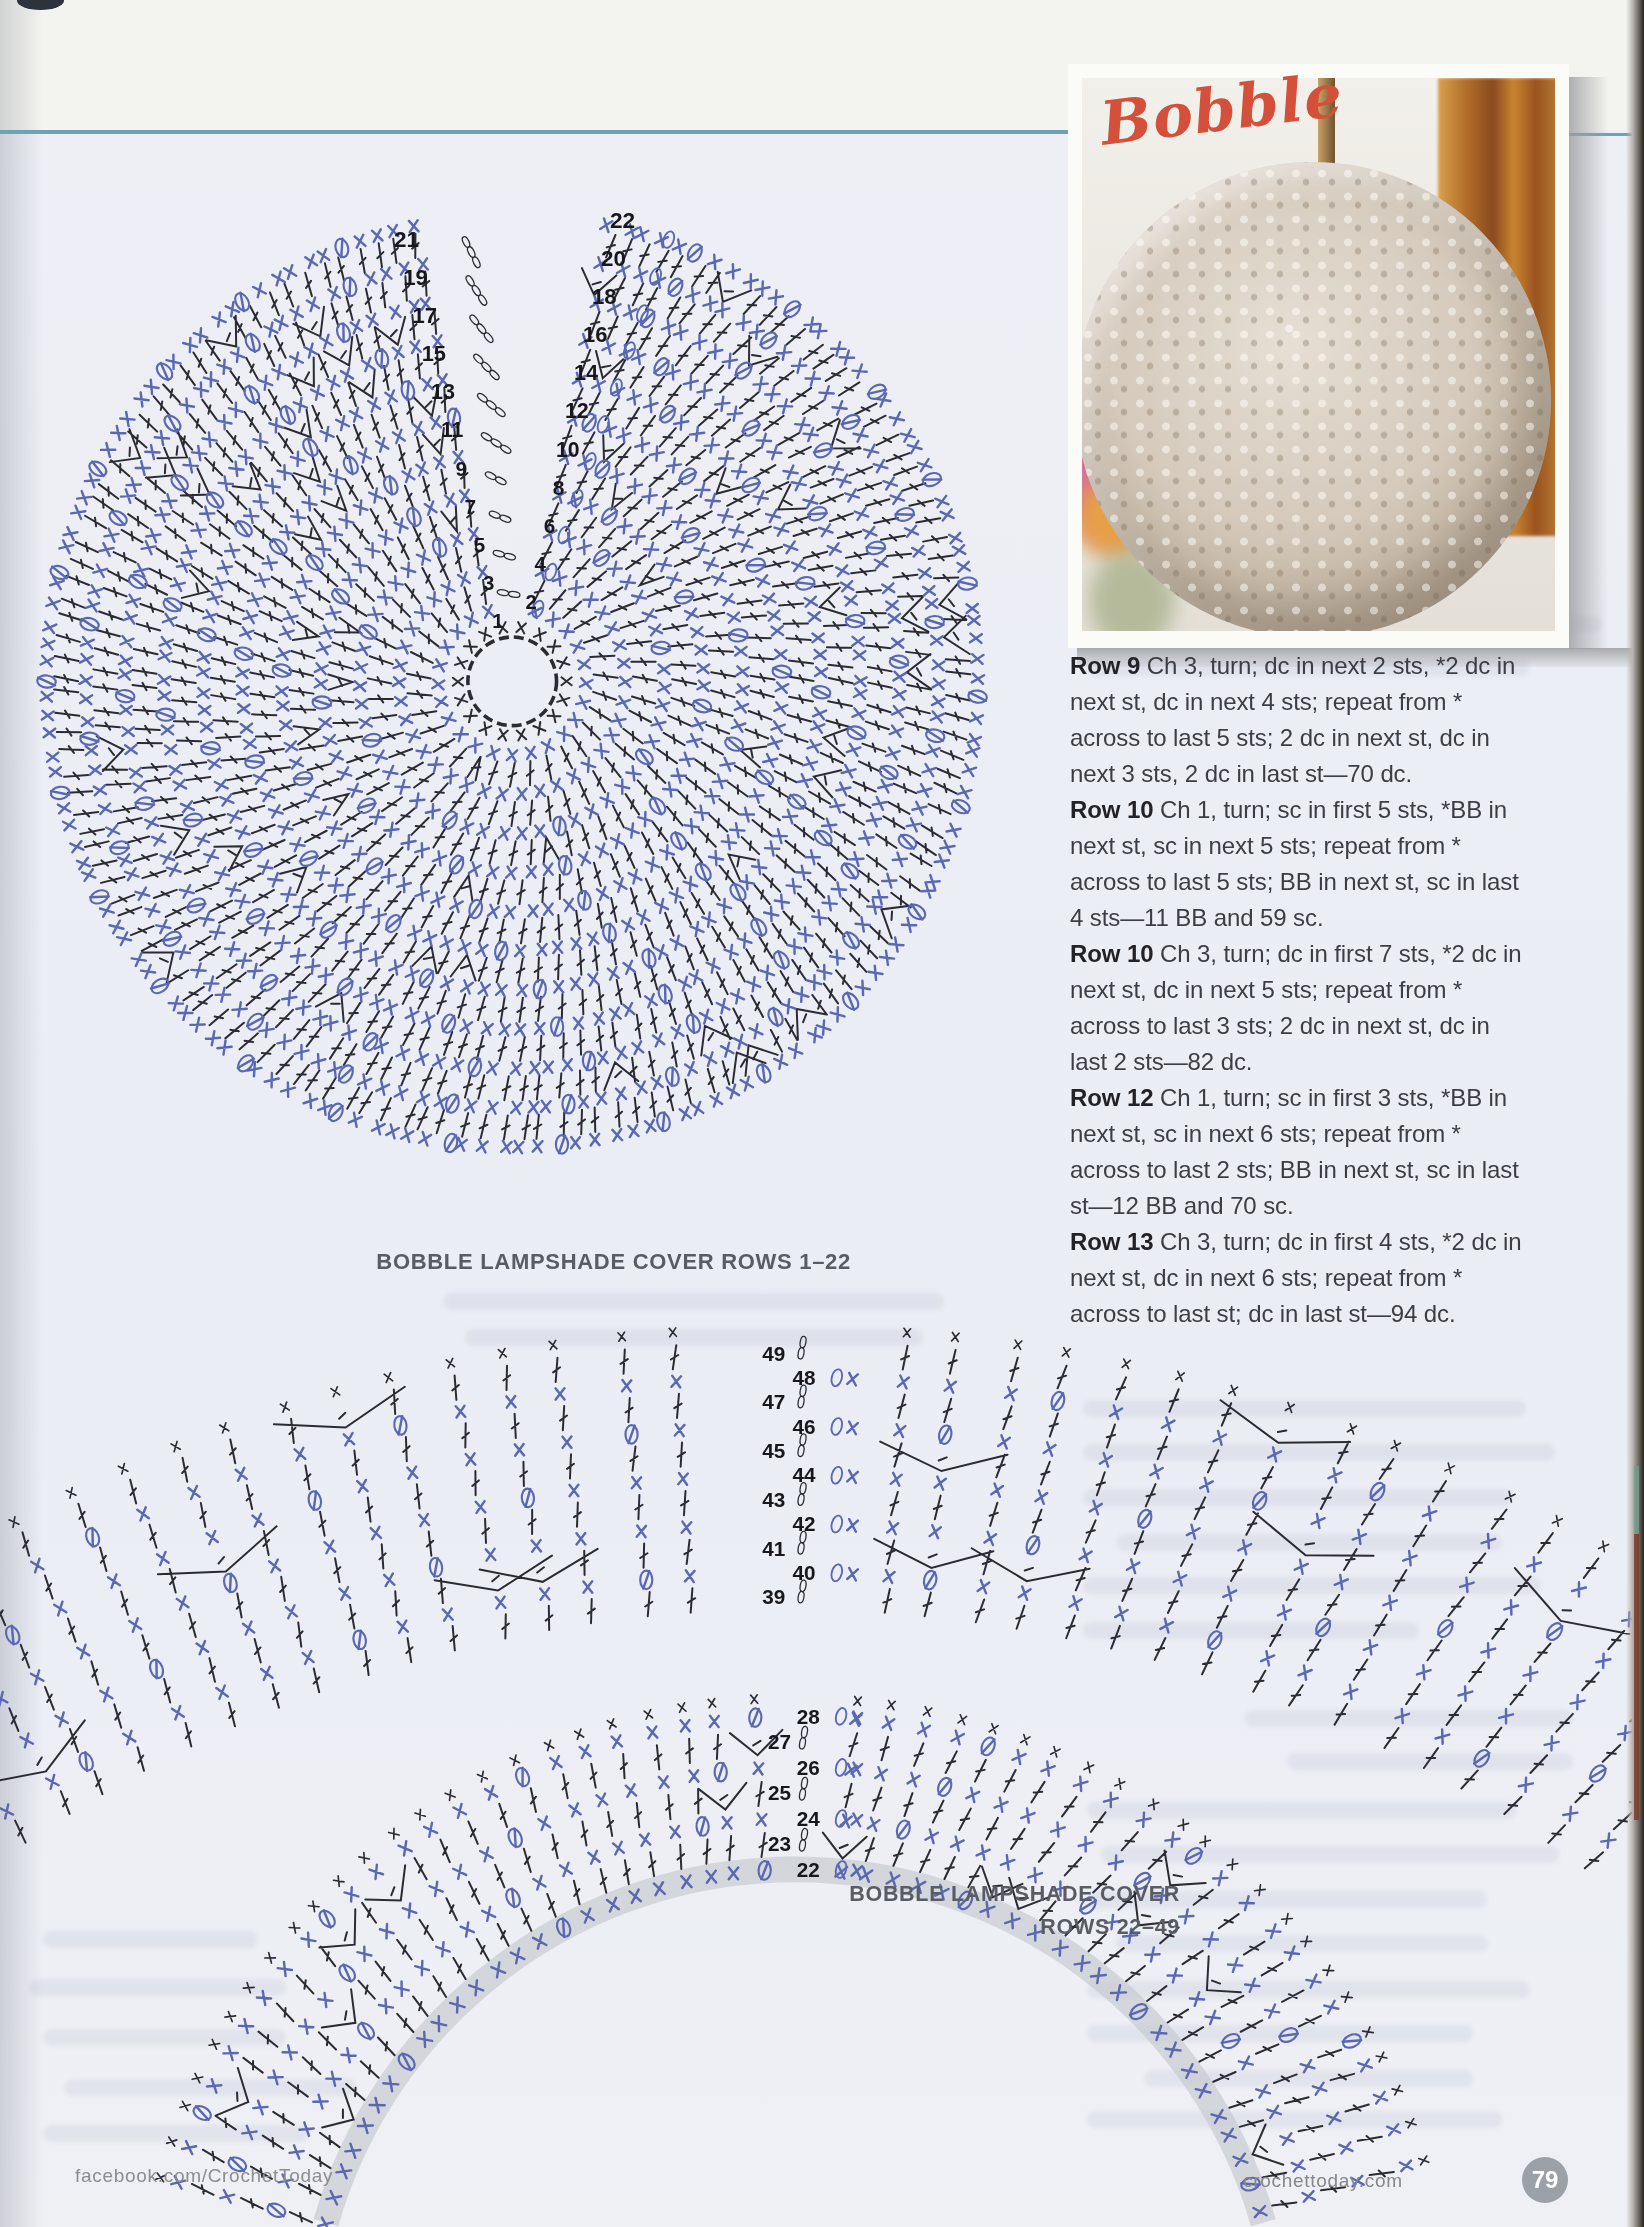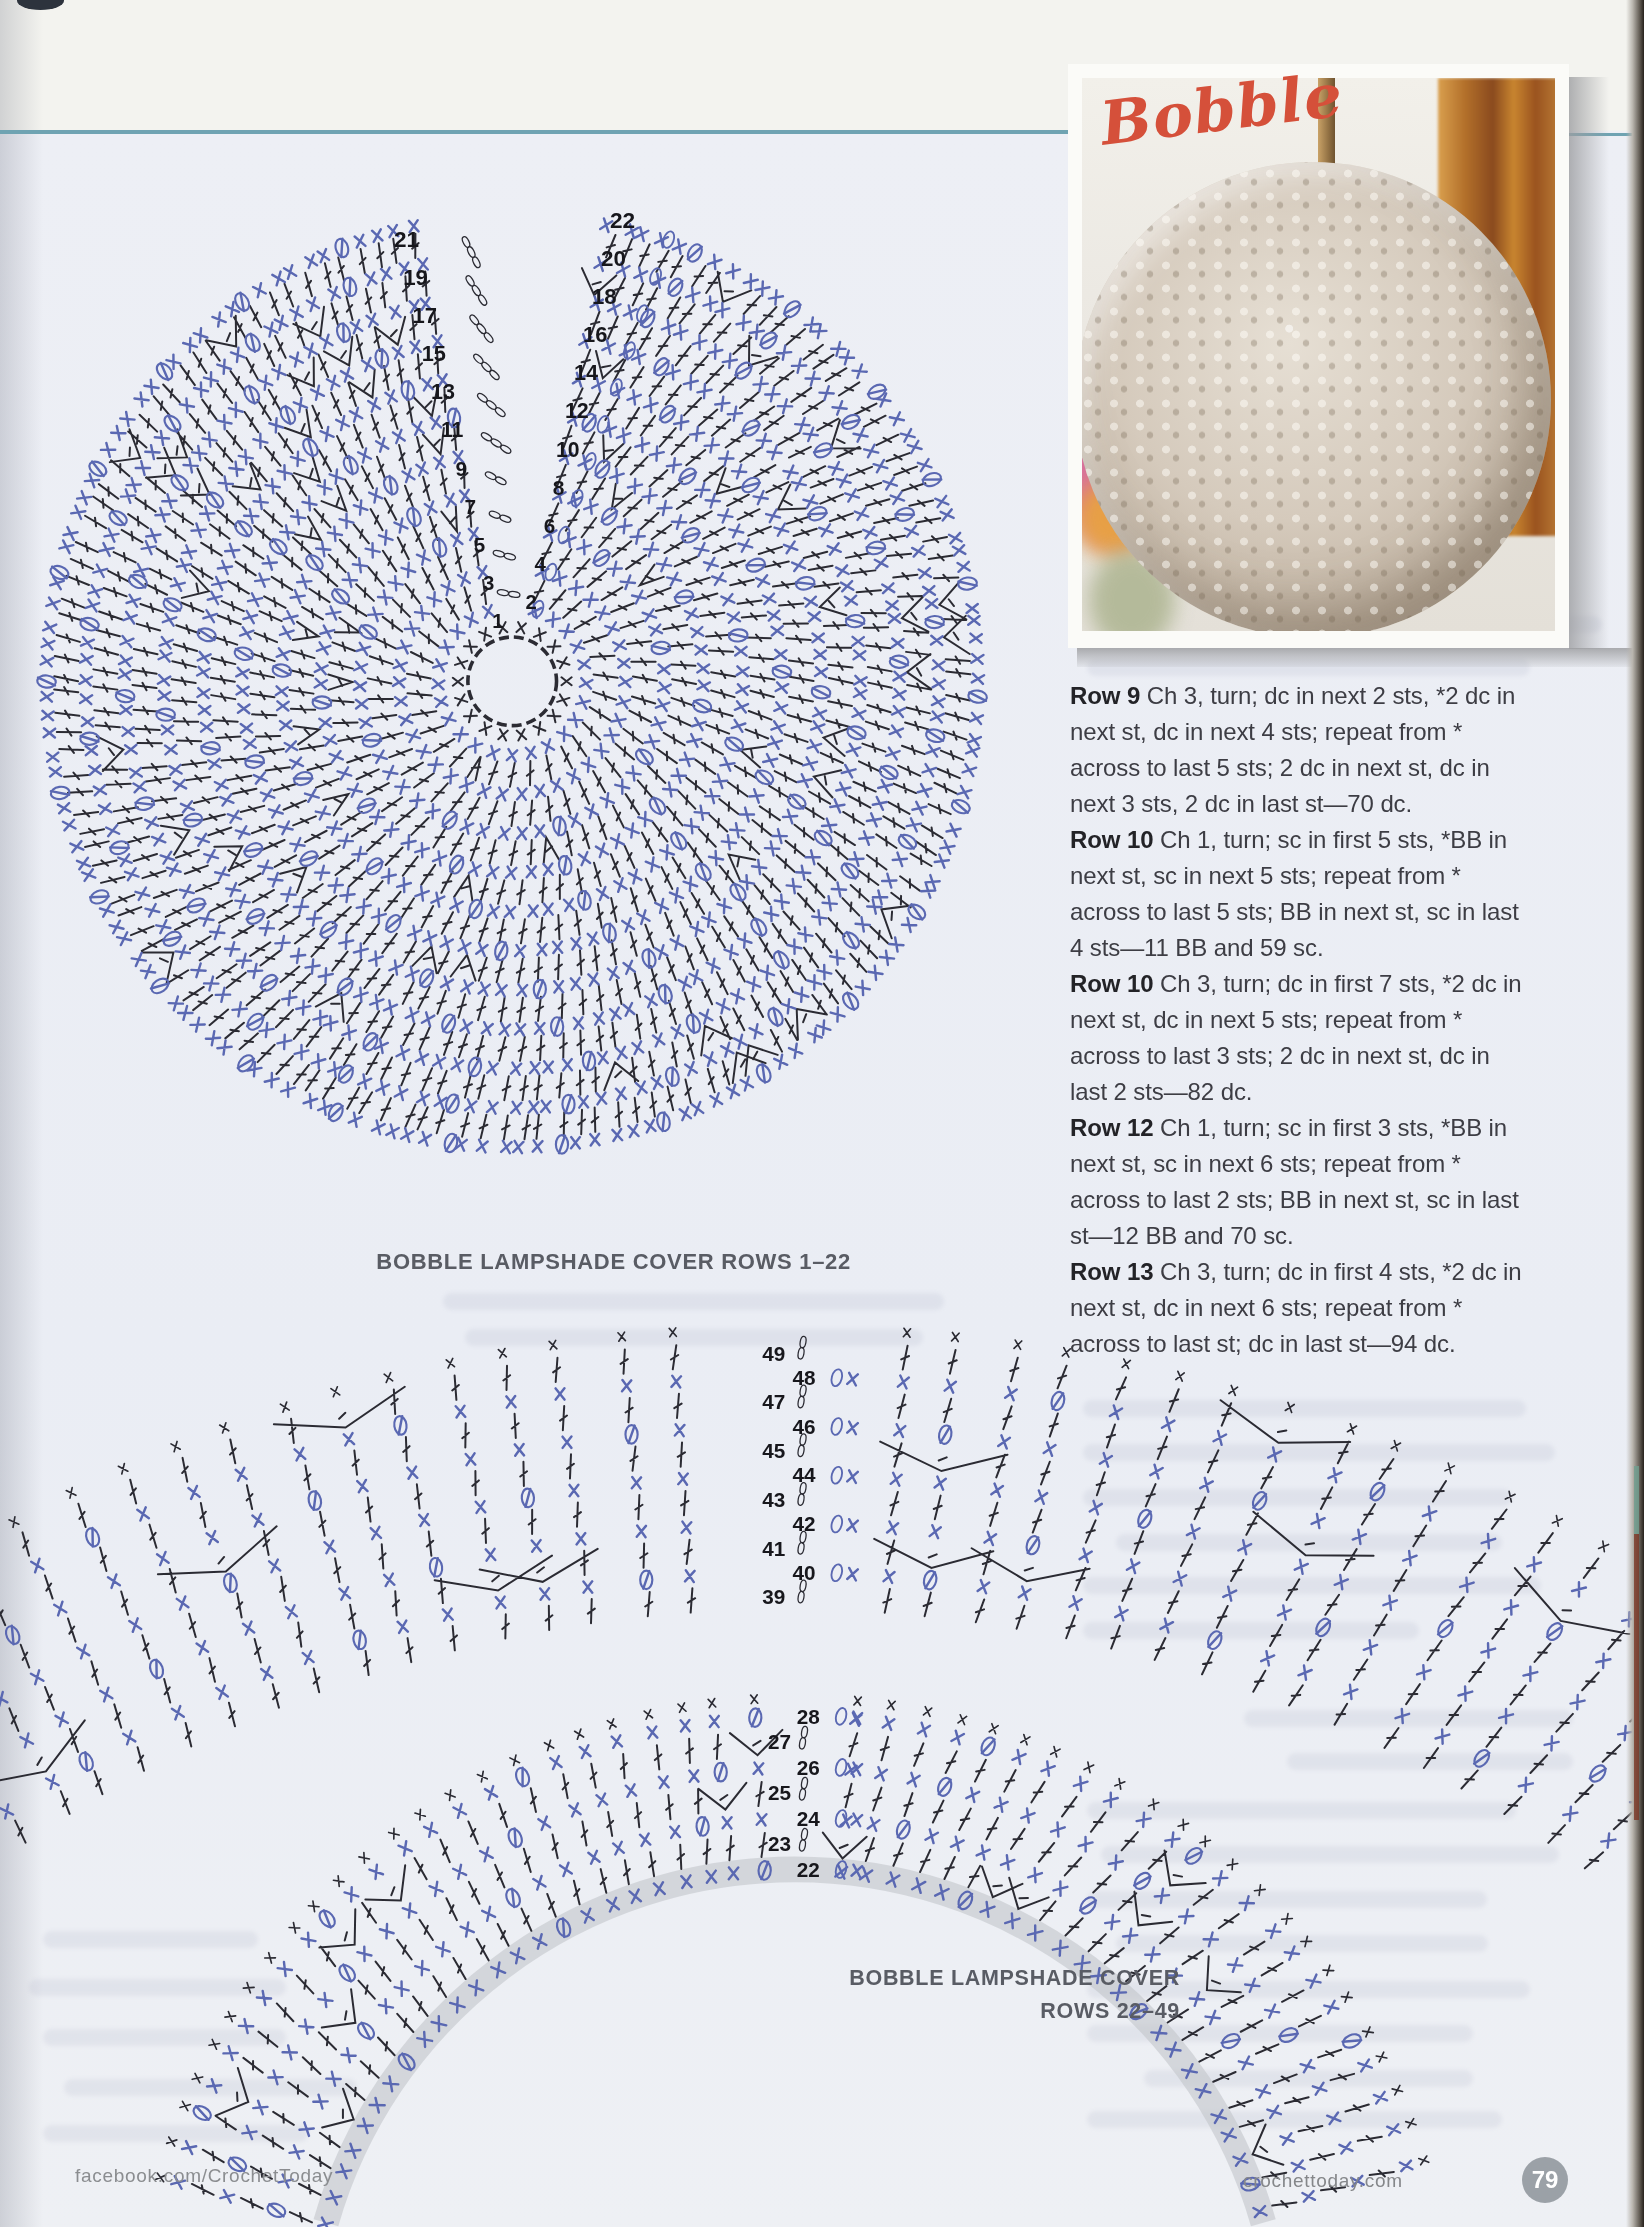--- a/index.html
+++ b/index.html
@@ -48,30 +48,30 @@
     background-position:0 0,10px 8.6px;}
   .flower{position:absolute;border-radius:50%;filter:blur(10px);}
   #flower-pink{left:-21.5px;top:307px;width:107px;height:164px;background:#d4548a;opacity:.8;}
   #flower-orange{left:-7.2px;top:400px;width:79px;height:79px;background:#e9a53d;opacity:.9;}
   #flower-green{left:7.2px;top:472px;width:86px;height:100px;background:#a9b18b;opacity:.8;}
   #bobble-title{position:absolute;left:1100px;top:80px;width:229px;
     font-family:"DejaVu Serif", serif;font-style:italic;font-weight:700;font-size:60px;line-height:1;
     color:#d5503a;transform:rotate(-7deg);letter-spacing:1.4px;}
 
   
-  #instructions{position:absolute;left:1070px;top:678px;width:459px;
+  #instructions{position:absolute;left:1070px;top:648px;width:459px;
     font-size:24px;line-height:36px;color:#3d3d44;letter-spacing:-0.1px;}
   #instructions p{margin:0;}
   #instructions b{color:#232327;font-weight:700;}
 
   
   .cap{position:absolute;text-align:right;font-weight:700;color:#595c64;}
   #cap-circle{left:107px;top:1249px;width:744px;font-size:22px;letter-spacing:0.7px;}
   #cap-note{left:422px;top:1660px;width:758px;font-size:19.3px;line-height:29px;color:#55585f;letter-spacing:0.4px;}
-  #cap-lower{left:422px;top:1962px;width:758px;font-size:21.5px;line-height:33px;letter-spacing:0.7px;}
+  #cap-lower{left:422px;top:1878px;width:758px;font-size:21.5px;line-height:33px;letter-spacing:0.7px;}
 
   
   #footer-left{position:absolute;left:51px;top:2165px;font-size:19px;color:#8b8d90;letter-spacing:0.7px;margin-left:24px;}
   #footer-right{position:absolute;left:1243px;top:2170px;font-size:19px;color:#85878a;letter-spacing:0.7px;}
   #page-badge{position:absolute;left:1522px;top:2157px;width:46px;height:46px;border-radius:50%;
     background:#9ba1a7;color:#fff;font-size:24px;font-weight:700;text-align:center;line-height:46px;}
 
   #diagram-svg{position:absolute;left:0;top:0;}
   .bleed{position:absolute;height:17px;border-radius:8.6px;background:#7a80a0;opacity:.10;filter:blur(2.1px);}
 </style>

